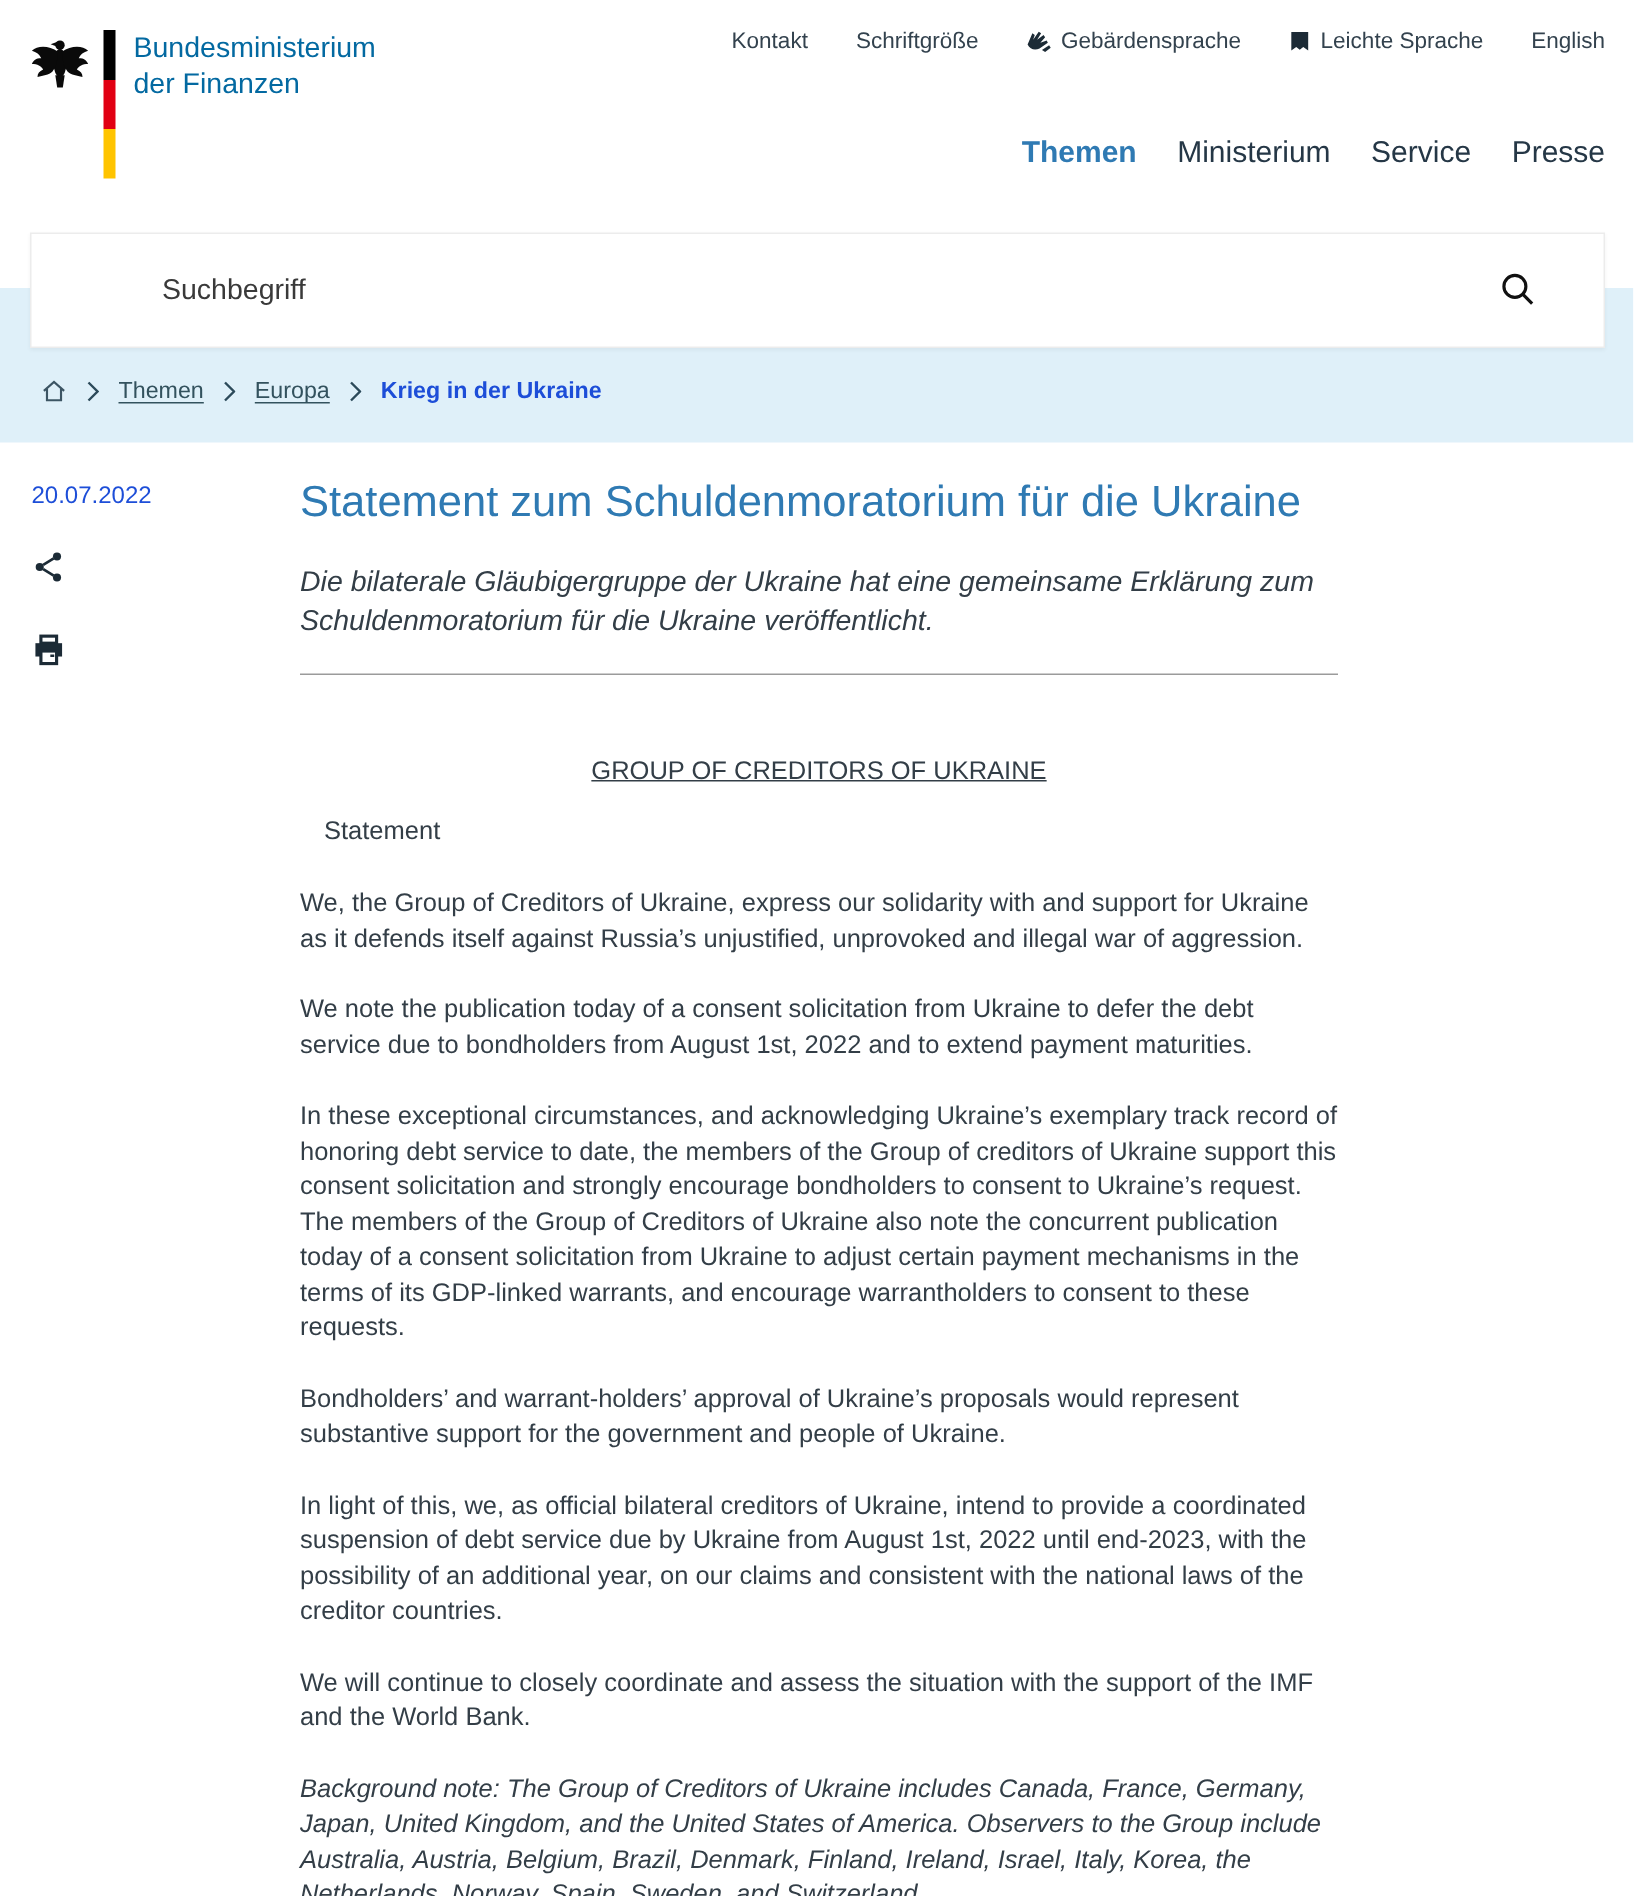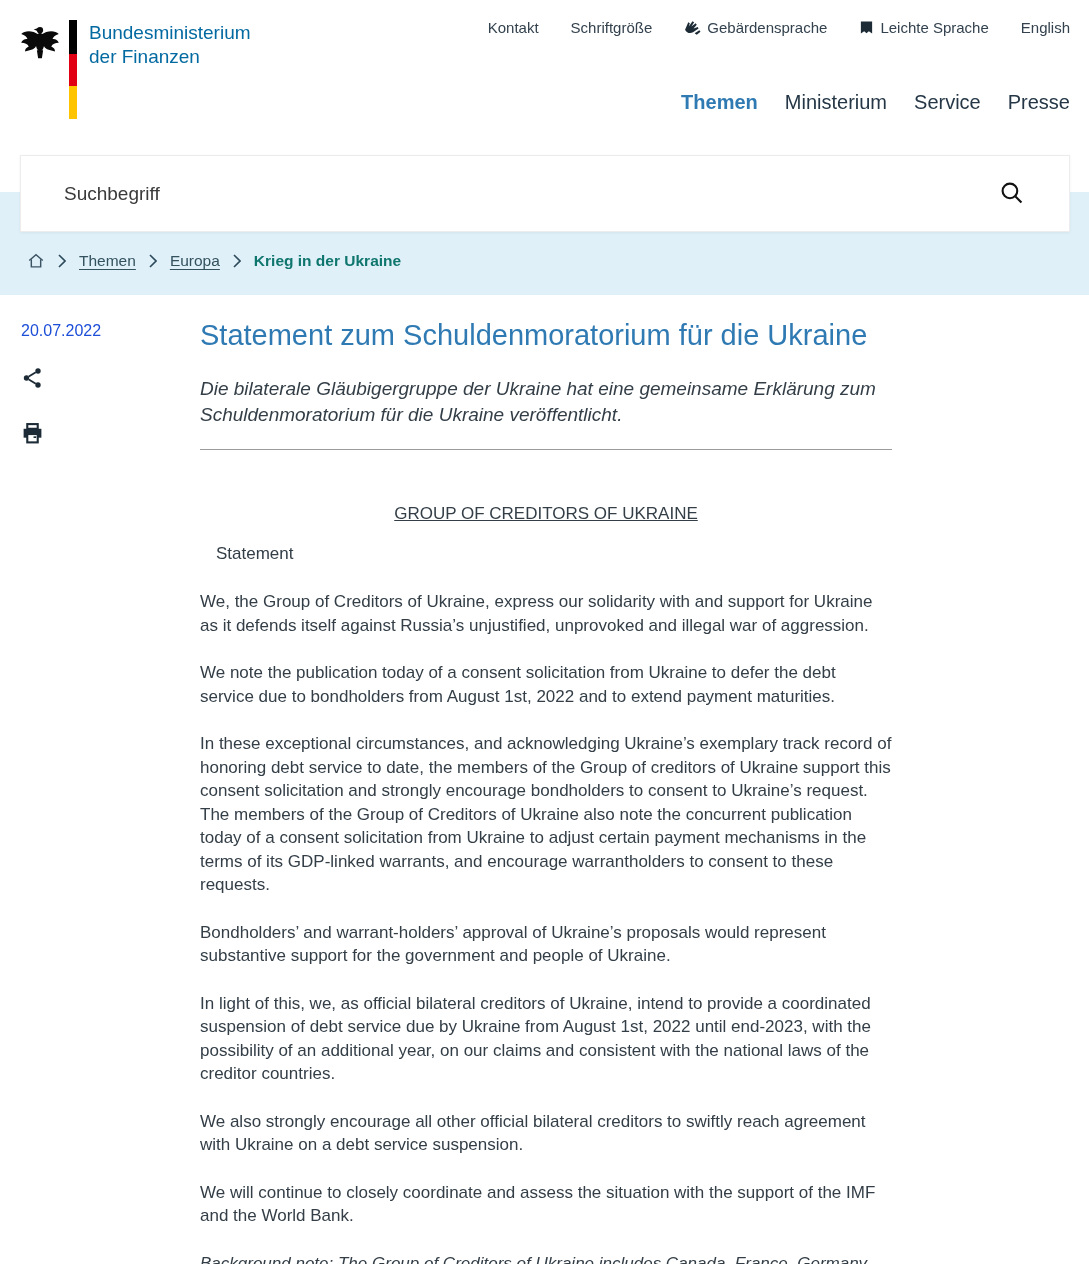--- a/index.html
+++ b/index.html
@@ -41,36 +41,36 @@
     display: flex; align-items: baseline; gap: 27px;
     font-size: 20px; color: #253746;
   }
   .mainnav .nav-item.active { color: #2f7ab3; font-weight: bold; }
 
   
   .band { position: absolute; left: 0; top: 192px; width: 100%; height: 103px; background: #dff0f9; }
   .search-card {
     position: absolute; left: 20px; right: 19px; top: 155px; height: 77px;
     background: #ffffff; border: 1px solid #ececec; box-shadow: 0 1px 3px rgba(0,0,0,0.05);
-    display: flex; align-items: center;
+    display: flex; align-items: center; padding-left: 44px;
   }
   .search-input {
     flex: 1; margin-left: 41px; border: none; outline: none; background: transparent;
     font-family: "Liberation Sans", sans-serif; font-size: 19px; color: #2b2b2b;
   }
   .search-input::placeholder { color: #3a3a3a; opacity: 1; }
   .search-btn { margin-right: 44px; background: none; border: none; padding: 2px; color: #111; display: inline-flex; }
 
   .breadcrumb {
     position: absolute; left: 27px; top: 252px;
     display: flex; align-items: center; gap: 13px;
     font-size: 15.5px; color: #2c4a5a;
   }
   .crumb-link { color: #33525e; text-decoration: underline; text-underline-offset: 3px; }
-  .crumb-current { font-weight: bold; color: #0f766e; }
+  .crumb-current { font-weight: bold; color: #1d4ed8; }
   .crumb-chev { display: inline-flex; color: #2c4a5a; }
   .home-icon { color: #3c5564; display: inline-flex; }
 
   
   .meta { position: absolute; left: 21px; top: 322px; width: 140px; }
   .meta-date { font-size: 16px; color: #1d4ed8; }
   .icon-btn { background: none; border: none; padding: 0; color: #1c2b36; display: inline-flex; }
   .share-btn { position: absolute; left: 1px; top: 45px; }
   .print-btn { position: absolute; left: 0px; top: 100px; }
 
@@ -218,18 +218,17 @@
     <hr class="article-rule">
 
     <p class="centered-head">GROUP OF CREDITORS OF UKRAINE</p>
     <p class="centered-sub">Statement</p>
 
     <p class="para">We, the Group of Creditors of Ukraine, express our solidarity with and support for Ukraine as it defends itself against Russia’s unjustified, unprovoked and illegal war of aggression.</p>
     <p class="para">We note the publication today of a consent solicitation from Ukraine to defer the debt service due to bondholders from August 1st, 2022 and to extend payment maturities.</p>
     <p class="para">In these exceptional circumstances, and acknowledging Ukraine’s exemplary track record of honoring debt service to date, the members of the Group of creditors of Ukraine support this consent solicitation and strongly encourage bondholders to consent to Ukraine’s request. The members of the Group of Creditors of Ukraine also note the concurrent publication today of a consent solicitation from Ukraine to adjust certain payment mechanisms in the terms of its GDP-linked warrants, and encourage warrantholders to consent to these requests.</p>
     <p class="para">Bondholders’ and warrant-holders’ approval of Ukraine’s proposals would represent substantive support for the government and people of Ukraine.</p>
     <p class="para">In light of this, we, as official bilateral creditors of Ukraine, intend to provide a coordinated suspension of debt service due by Ukraine from August 1st, 2022 until end-2023, with the possibility of an additional year, on our claims and consistent with the national laws of the creditor countries.</p>
-    <p class="para">We also strongly encourage all other official bilateral creditors to swiftly reach agreement with Ukraine on a debt service suspension.</p>
     <p class="para">We will continue to closely coordinate and assess the situation with the support of the IMF and the World Bank.</p>
     <p class="para note">Background note: The Group of Creditors of Ukraine includes Canada, France, Germany, Japan, United Kingdom, and the United States of America. Observers to the Group include Australia, Austria, Belgium, Brazil, Denmark, Finland, Ireland, Israel, Italy, Korea, the Netherlands, Norway, Spain, Sweden, and Switzerland.</p>
   </article>
 
 </div>
 
 </body></html>

